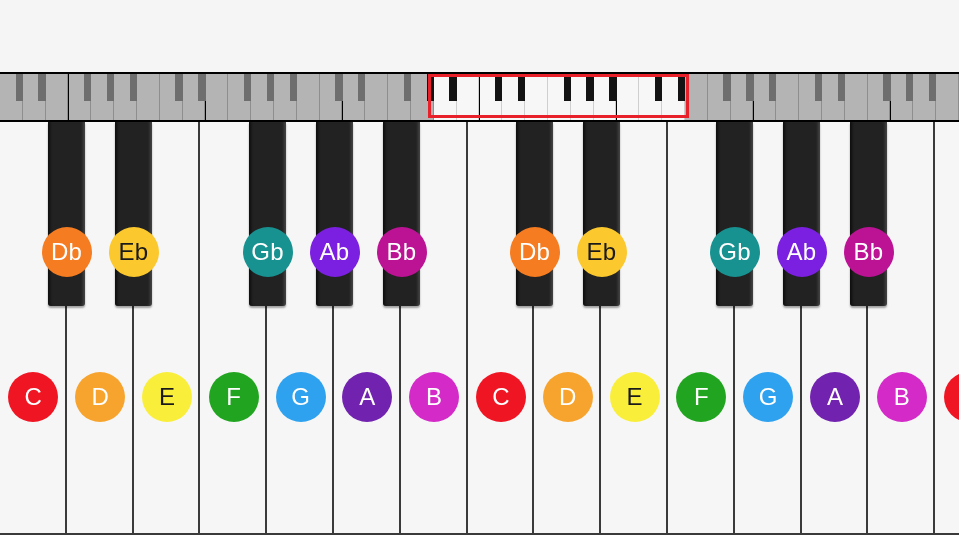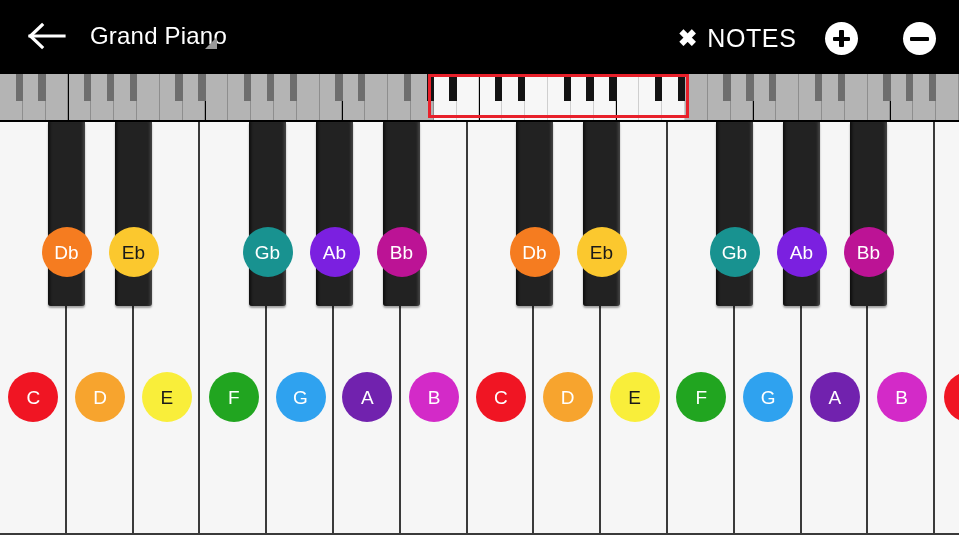--- a/index.html
+++ b/index.html
@@ -167,54 +167,34 @@
     z-index: 20;
     cursor: pointer;
   }
   .note-dot {
     position: absolute;
     width: 50px; height: 50px;
     border-radius: 50%;
     display: flex;
     align-items: center;
     justify-content: center;
-    font-size: 19px;
+    font-size: 24px;
     line-height: 1;
     letter-spacing: .2px;
     user-select: none;
     pointer-events: none;
   }
   .note-dot.black-dot { z-index: 25; }
   .note-dot.white-dot { z-index: 15; }
 </style>
 </head>
 <body>
 
 <div id="app">
 
-  <div id="header">
-
-    <div id="back-arrow">
-      <svg width="40" height="28" viewBox="0 0 40 28" aria-hidden="true">
-        <path d="M2 14 H36" stroke="#ffffff" stroke-width="3.2" stroke-linecap="square" fill="none"></path>
-        <path d="M14 3 L2.4 14 L14 25" stroke="#ffffff" stroke-width="3.2" stroke-linecap="square" stroke-linejoin="miter" fill="none"></path>
-      </svg>
-    </div>
-
-    <div id="app-title">Grand Piano</div>
-    <div id="title-marker"></div>
-
-    <div id="notes-toggle">
-      <span id="notes-x">✖</span>
-      <span id="notes-label">NOTES</span>
-    </div>
-
-    <div id="plus-button" class="round-btn"></div>
-    <div id="minus-button" class="round-btn"></div>
-  </div>
 
   <div id="mini-strip">
     <div id="mini-keys">
         <div class="mini-white out" style="left: 0px; width: 22.8333px;"></div>
         <div class="mini-black out" style="left: 15.5267px; width: 14.1567px;"></div>
         <div class="mini-white out" style="left: 22.8333px; width: 22.8333px;"></div>
         <div class="mini-black out" style="left: 38.36px; width: 14.1567px;"></div>
         <div class="mini-white out" style="left: 45.6667px; width: 22.8333px;"></div>
         <div class="mini-white out" style="left: 68.5px; width: 22.8333px;"></div>
         <div class="mini-black out" style="left: 84.0267px; width: 14.1567px;"></div>

